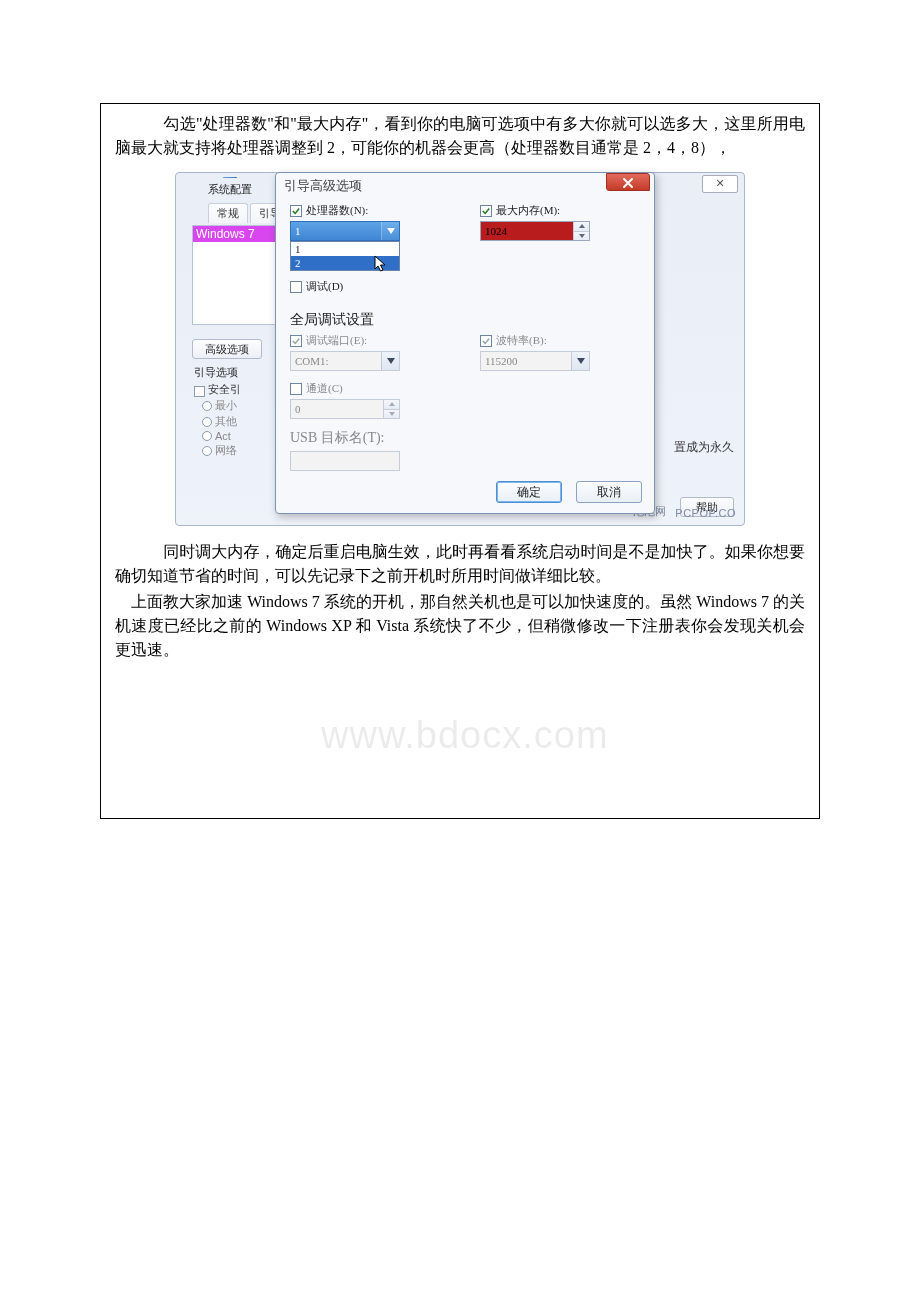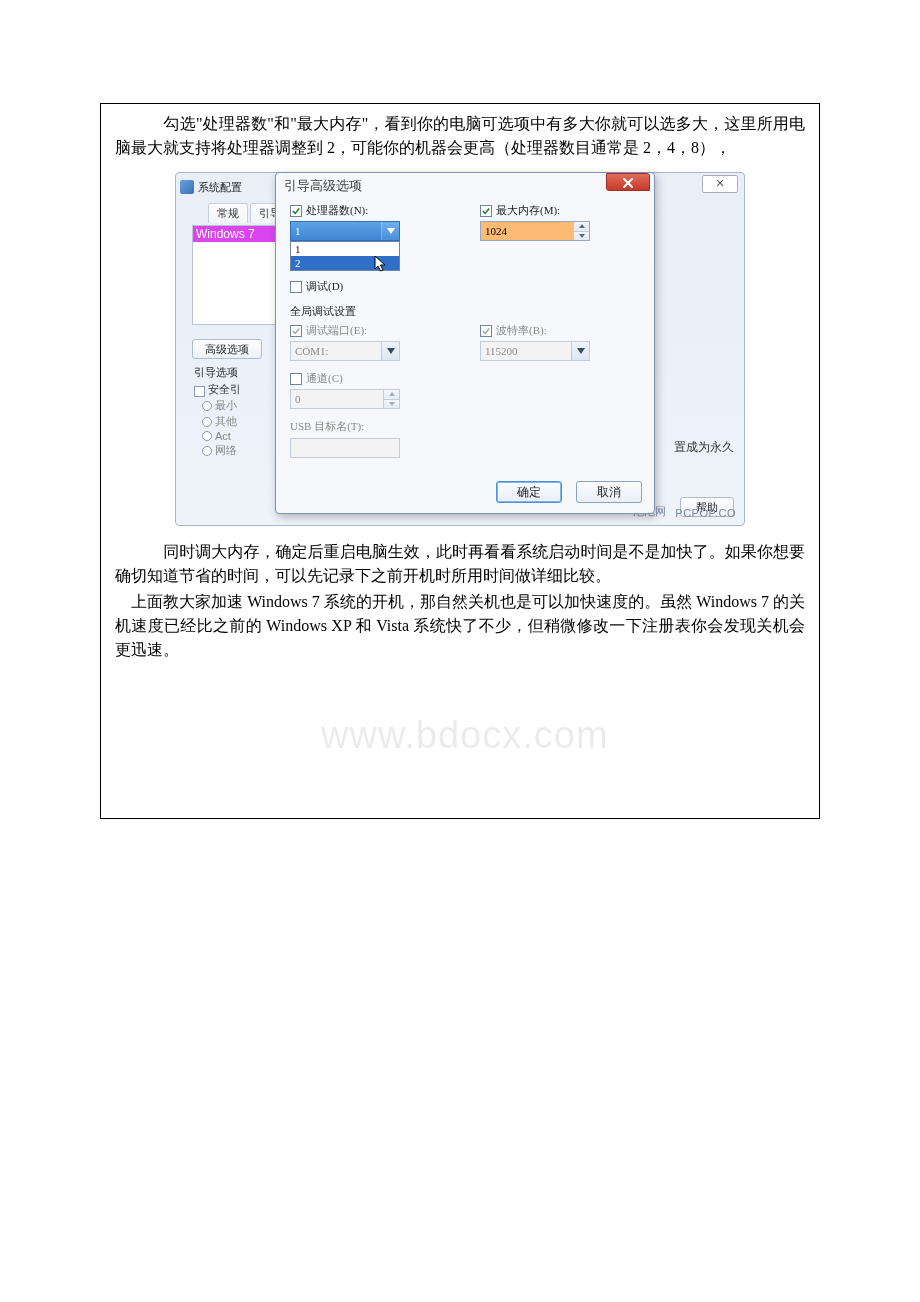--- a/index.html
+++ b/index.html
@@ -53,21 +53,21 @@
     border: 1px solid #a9b8cc;
     border-radius: 4px;
     font-family: "Microsoft YaHei", Tahoma, sans-serif;
     font-size: 11px;
     color: #222;
   }
   .bg-titlebar {
     position: absolute;
     left: 4px; top: 4px;
     width: 100px; height: 20px;
-    display: flex; align-items: center; gap: 4px;
+    display: flex; align-items: center; gap: 4px; flex-direction: column;
   }
   .bg-titlebar .sysicon {
     width: 14px; height: 14px; background: linear-gradient(135deg,#6aa0e0,#3a6fb0);
     border-radius: 2px;
   }
   .bg-close-right {
     position: absolute;
     right: 6px; top: 2px;
     width: 36px; height: 18px;
     background: #fff;
@@ -234,35 +234,35 @@
   .dropdown-list .opt.sel { background: #2f6fc8; color: #fff; }
   .cursor-arrow {
     position: absolute;
     left: 84px; top: 34px;
     width: 14px; height: 18px;
     z-index: 6;
   }
   .spin {
     width: 110px; height: 20px;
     border: 1px solid #97a8bf;
-    background: #fdba74;
+    background: #b91c1c;
     display: flex; align-items: center; justify-content: space-between;
     padding: 0 0 0 4px;
     font-size: 11px;
   }
   .spin .val { flex: 1; }
   .spin .spnbtns {
     width: 16px; height: 18px;
     border-left: 1px solid #c3ccd8;
     display: flex; flex-direction: column;
   }
   .spin .sbtn { flex: 1; background: linear-gradient(#f3f6fb,#e6ecf4); display:flex; align-items:center; justify-content:center;}
   .spin .sbtn + .sbtn { border-top: 1px solid #c3ccd8; }
   .spin.disabled { background: #f3f3f4; color:#888; border-color:#c3ccd8; }
-  .section-title { font-size: 11px; color: #222; margin: 7px 0 4px 0; }
+  .section-title { font-size: 14px; color: #222; margin: 14px 0 4px 0; }
   .fg-buttons {
     position: absolute;
     right: 12px; bottom: 10px;
     display: flex; gap: 14px;
   }
   .aero-btn {
     min-width: 66px;
     height: 22px;
     border: 1px solid #8aa3c2;
     border-radius: 3px;

